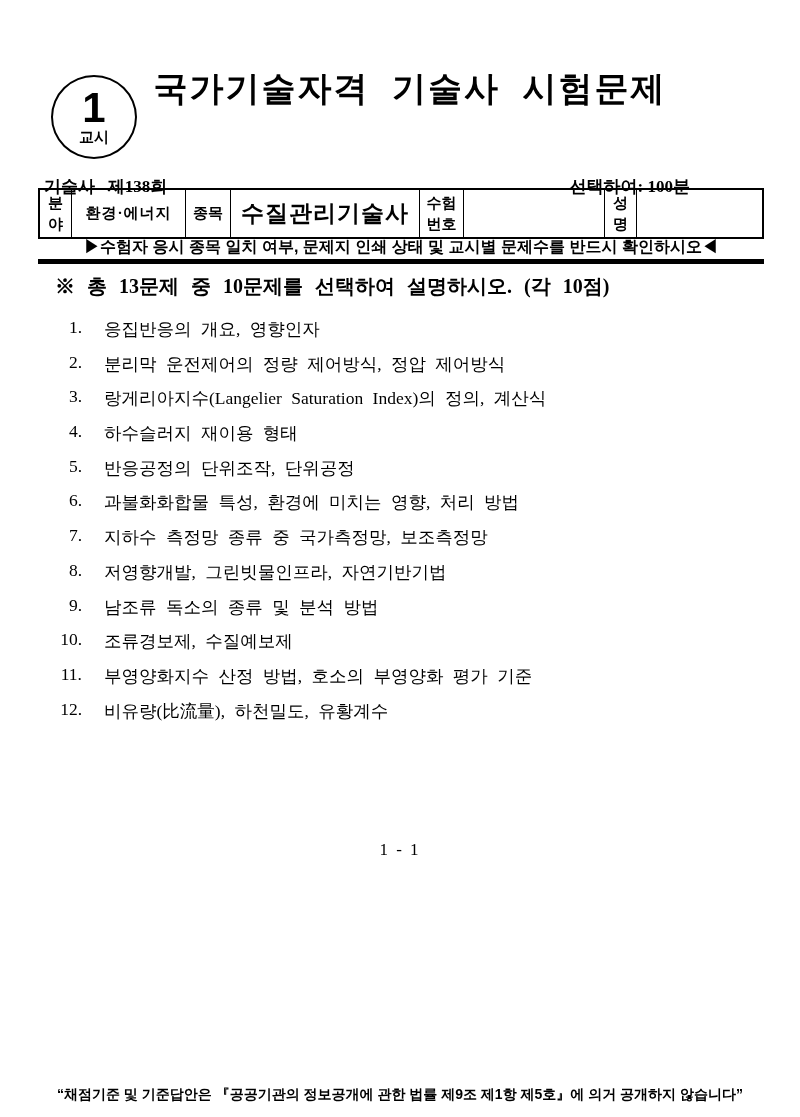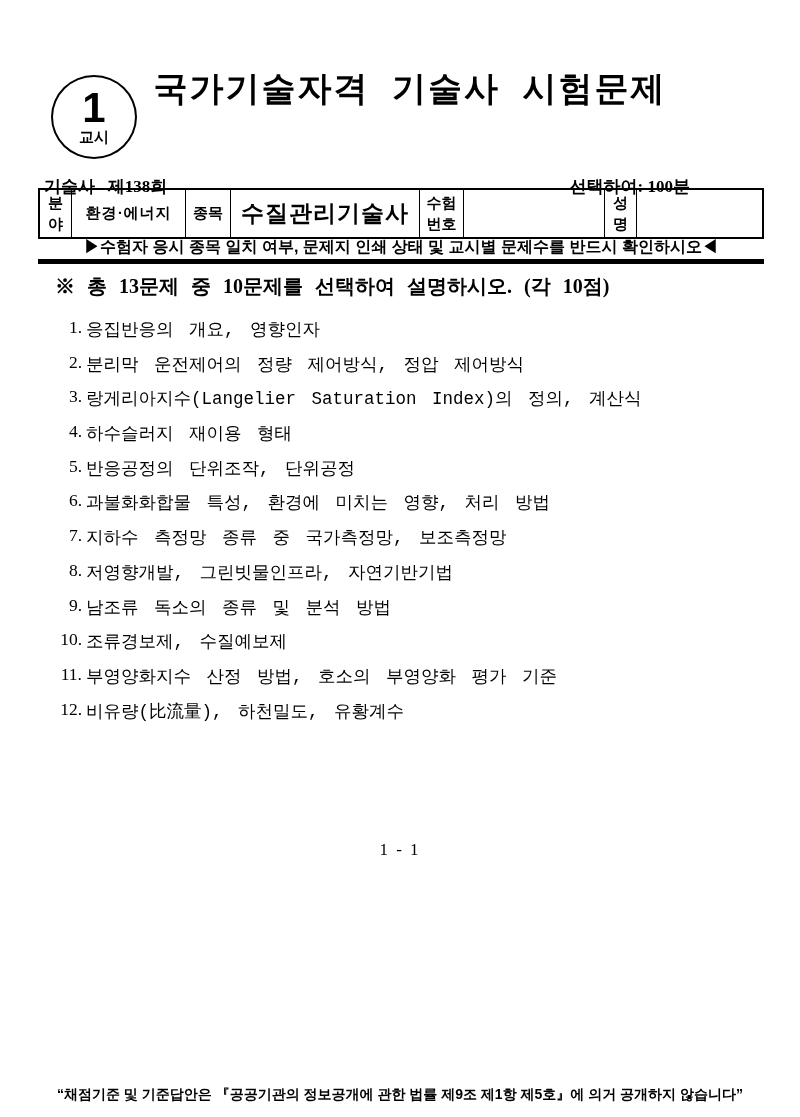--- a/index.html
+++ b/index.html
@@ -130,21 +130,21 @@
   }
 
   
   .questions {
     position: absolute;
     left: 46px; top: 317px;
     font-size: 17.5px;
   }
   .q-row { display: flex; height: 23px; margin-bottom: 11.7px; }
   .q-no { flex: none; width: 36px; text-align: right; }
-  .q-text { margin-left: 4px; word-spacing: 5px; white-space: pre; font-family: Liberation Mono, monospace; }
+  .q-text { margin-left: 22px; word-spacing: 5px; white-space: pre; }
 
   
   .page-number {
     position: absolute;
     left: 0; top: 840px;
     width: 100%;
     text-align: center;
     font-size: 17px;
     letter-spacing: 2px;
   }

